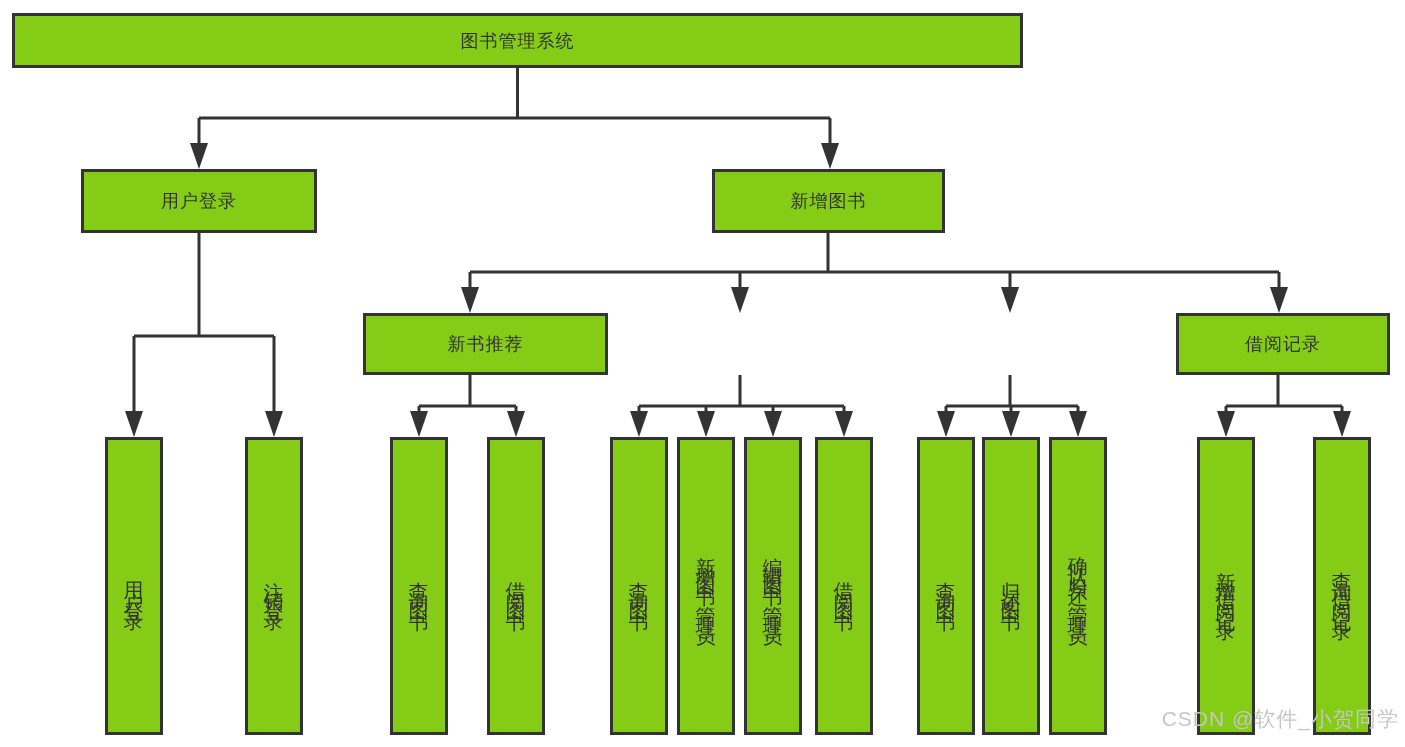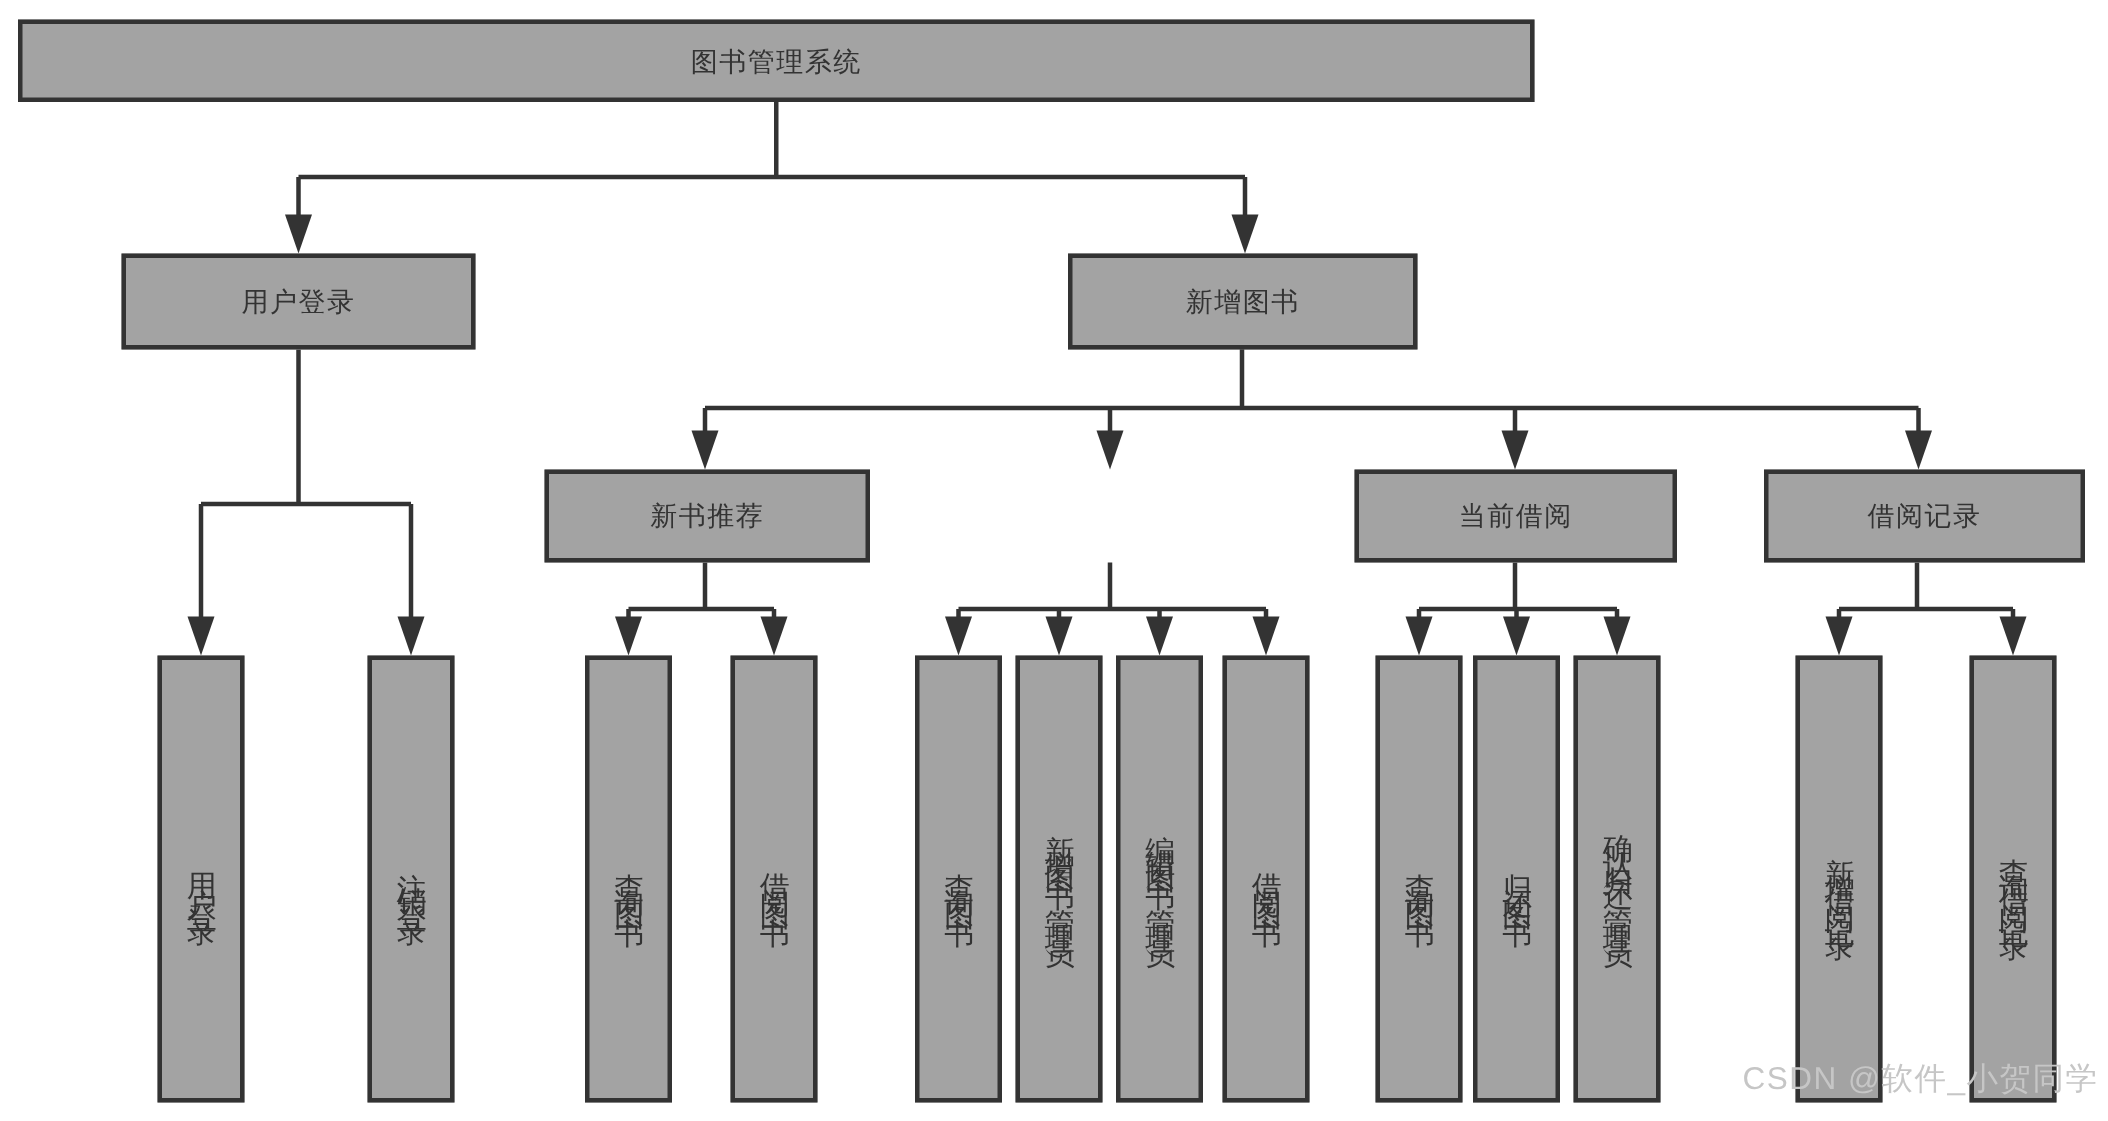--- a/index.html
+++ b/index.html
@@ -13,21 +13,21 @@
     background:#ffffff;
     overflow:hidden;
     font-family:"Liberation Sans","DejaVu Sans",sans-serif;
     color:var(--text);
   }
   #wires{position:absolute;left:0;top:0;width:1405px;height:747px;z-index:1;}
   .node{
     position:absolute;
     box-sizing:border-box;
     border:3px solid var(--line);
-    background:#a3a3a3;
+    background:#84cc16;
     display:flex;align-items:center;justify-content:center;
     z-index:2;
     font-size:18px;
     letter-spacing:1px;
     white-space:nowrap;
   }
   .root{font-size:18px;}
   .leaf{
     display:block;
     writing-mode:vertical-rl;
@@ -80,22 +80,21 @@
       <path d="M 1278 375 V 406 M 1226 406 H 1342 M 1226 406 V 421 M 1342 406 V 421" fill="none" stroke="#333333" stroke-width="3"></path>
       <path d="M 1217 411 L 1235 411 L 1226 437 Z" fill="#333333"></path>
       <path d="M 1333 411 L 1351 411 L 1342 437 Z" fill="#333333"></path>
     </svg>
 
   <div class="node root" style="left:12px;top:13px;width:1011px;height:55px;">图书管理系统</div>
 
   <div class="node" style="left:81px;top:169px;width:236px;height:64px;">用户登录</div>
   <div class="node" style="left:712px;top:169px;width:233px;height:64px;">新增图书</div>
 
-  <div class="node" style="left:363px;top:313px;width:217px;height:62px;">新书推荐</div>
-  <div class="node" style="left:903px;top:313px;width:215px;height:62px;">当前借阅</div>
+  <div class="node" style="left:363px;top:313px;width:245px;height:62px;">新书推荐</div>
   <div class="node" style="left:1176px;top:313px;width:214px;height:62px;">借阅记录</div>
 
   <div class="node leaf" style="left:105px;">用户登录</div>
   <div class="node leaf" style="left:245px;">注销登录</div>
 
   <div class="node leaf" style="left:390px;">查询图书</div>
   <div class="node leaf" style="left:487px;">借阅图书</div>
 
   <div class="node leaf" style="left:610px;">查询图书</div>
   <div class="node leaf" style="left:677px;">新增图书（管理员）</div>

